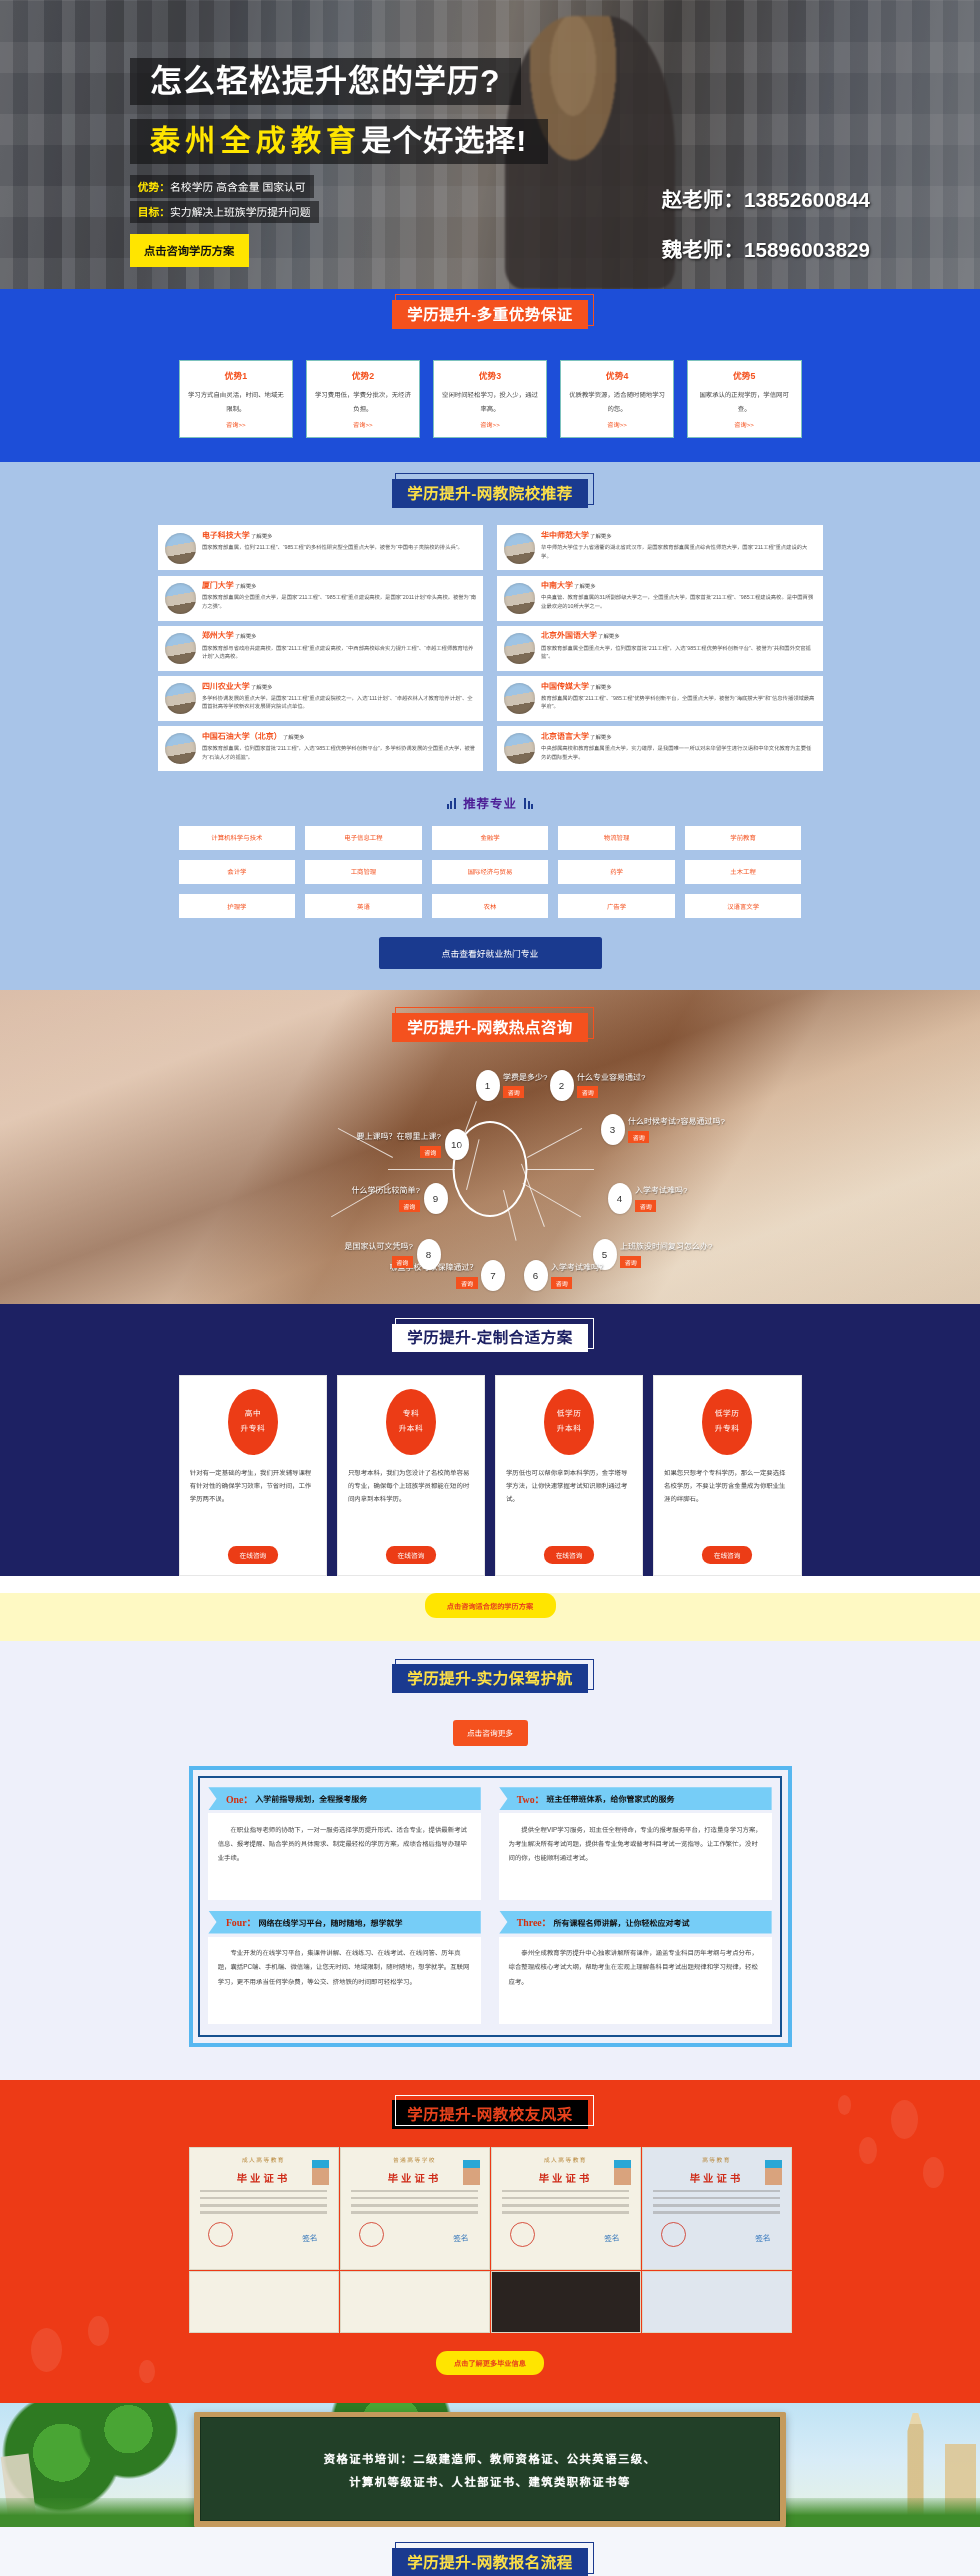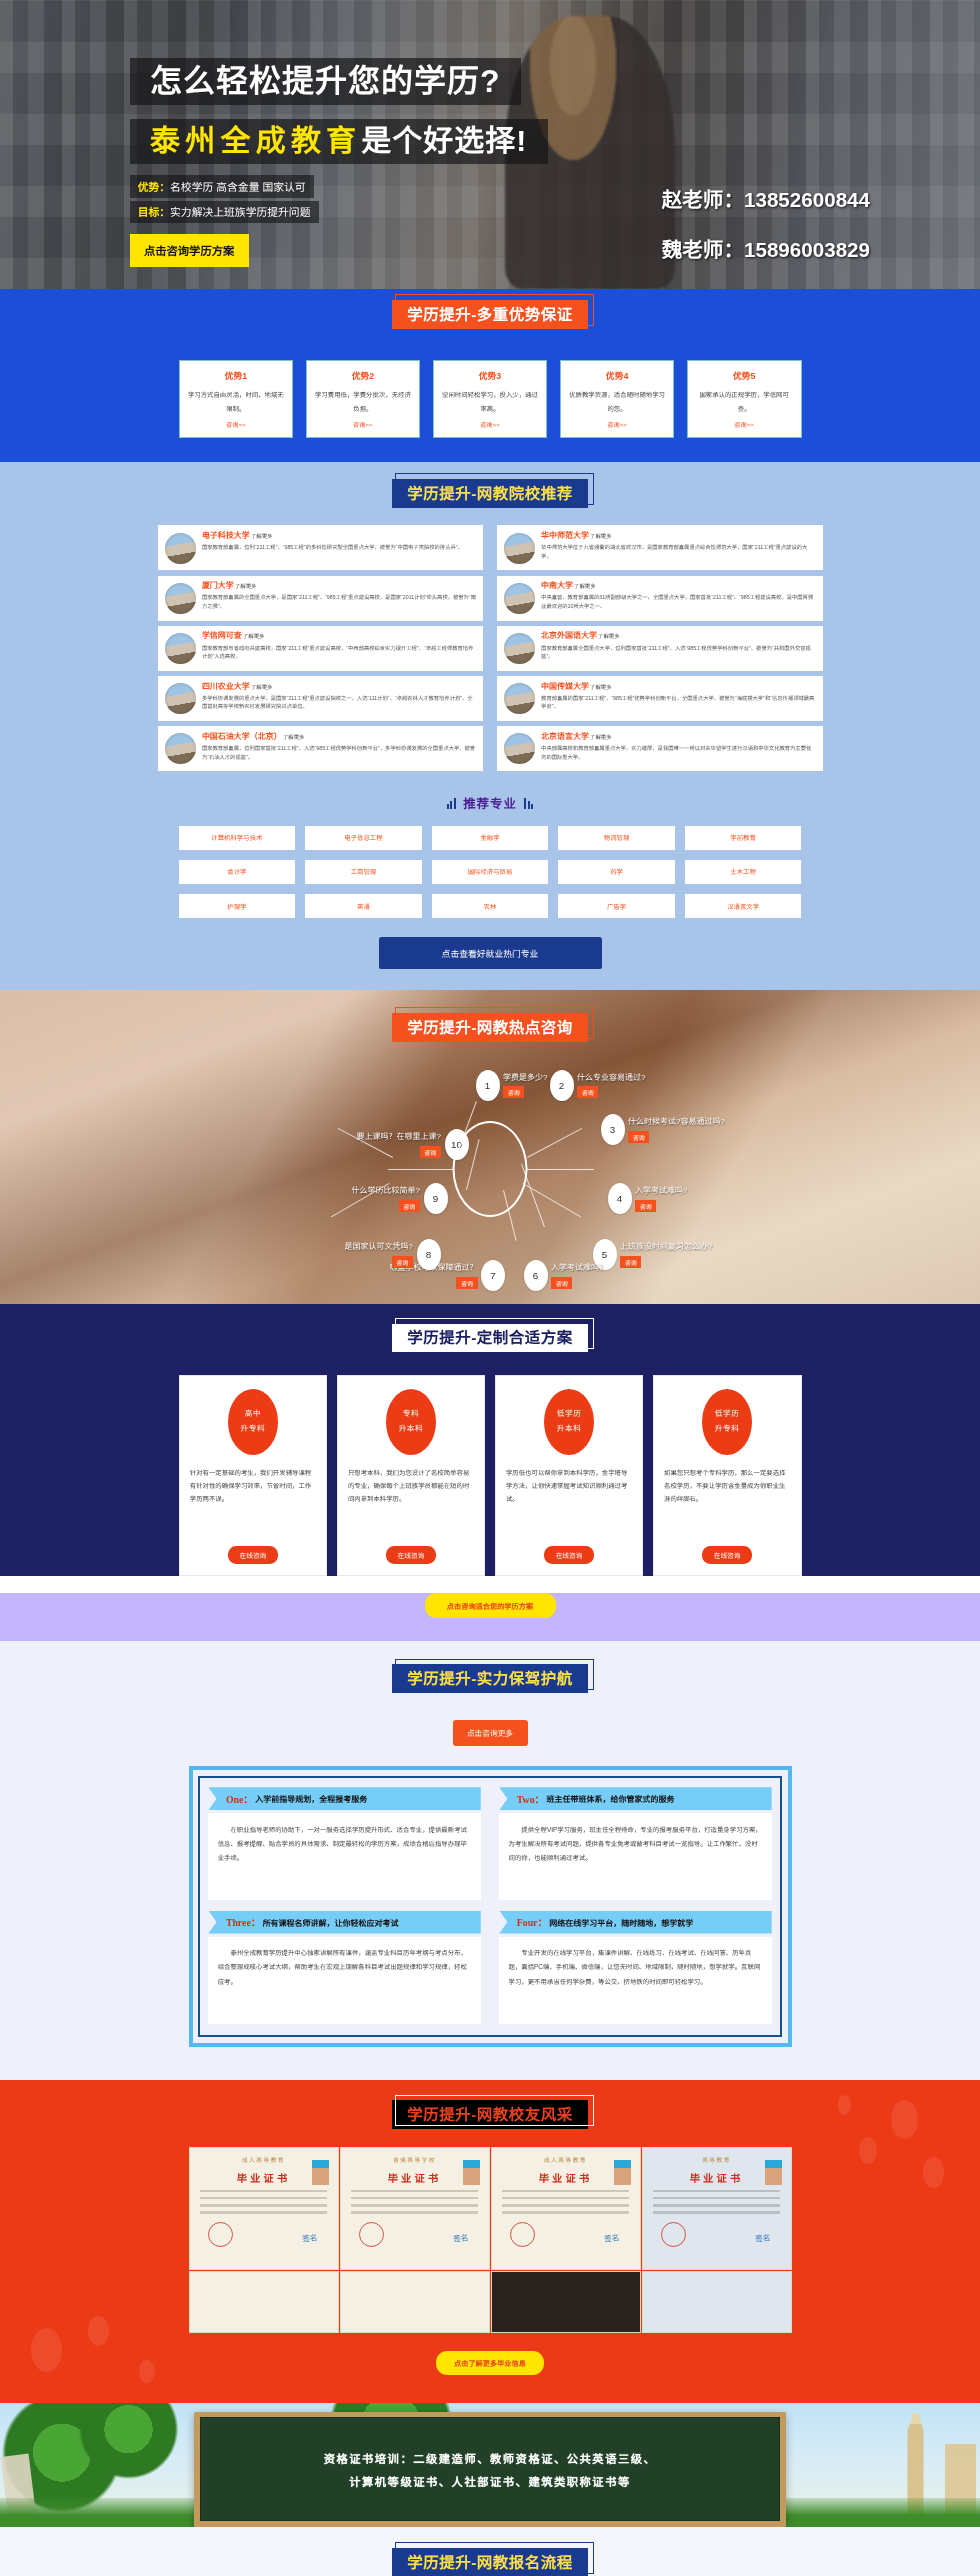--- a/index.html
+++ b/index.html
@@ -99,21 +99,21 @@
   .faq-line{position:absolute;background:rgba(255,255,255,.75);height:0.5px;transform-origin:0 0;z-index:1;}
 
   
   .sec-plan{background:#1d2163;padding:19.6px 0 0;position:relative;}
   .plan-grid{width:623px;margin:23px auto 0;display:flex;gap:9.3px;position:relative;z-index:3;}
   .plan-card{flex:1;background:#fff;padding:12.4px 10.3px 11.3px;display:flex;flex-direction:column;align-items:center;min-height:201px;border:0.5px solid #e7e7e7;}
   .plan-circle{width:50px;height:66px;border-radius:50%;background:#ec3c16;color:#fff;display:flex;flex-direction:column;
                align-items:center;justify-content:center;font-size:7.7px;line-height:1.9;letter-spacing:0.5px;}
   .plan-txt{color:#444;font-size:6.4px;line-height:2.0;margin-top:12.4px;flex:1;}
   .plan-cta{background:#ec3c16;color:#fff;border:none;border-radius:8.2px;font-size:6.7px;padding:4.1px 11.3px;margin-top:7.2px;cursor:pointer;}
-  .plan-white{background:#c4b5fd;padding:0 0 23px;}
+  .plan-white{background:#fef9c3;padding:0 0 23px;}
   .plan-btn{display:block;margin:16.5px auto 0;background:#ffe500;color:#e8421c;font-weight:bold;border:none;
             border-radius:11.3px;font-size:7.2px;padding:7.7px 0;width:131px;cursor:pointer;}
 
   
   .sec-esc{background:#eef0fa;padding:23px 0 33px;}
   .esc-more{display:block;margin:27px auto 0;background:#f4511e;color:#fff;border:none;border-radius:3.1px;
             font-size:7.7px;padding:7.2px 0;width:75px;cursor:pointer;}
   .esc-frame{width:603px;margin:20.6px auto 0;border:4.6px solid #56b7f0;padding:5.7px;background:#eef0fa;}
   .esc-frame-in{border:2.6px solid #15508f;padding:9.3px 8.2px 11.3px;background:#eef0fa;}
   .esc-row{display:flex;gap:18.5px;}
@@ -243,21 +243,21 @@
         <div class="uni-card">
           <div class="uni-logo"></div>
           <div class="uni-body">
             <div><span class="uni-name">厦门大学</span><span class="uni-more">了解更多</span></div>
             <div class="uni-desc">国家教育部直属的全国重点大学，是国家“211工程”、“985工程”重点建设高校，是国家“2011计划”牵头高校。被誉为“南方之强”。</div>
           </div>
         </div>
         <div class="uni-card">
           <div class="uni-logo"></div>
           <div class="uni-body">
-            <div><span class="uni-name">学信网可查</span><span class="uni-more">了解更多</span></div>
+            <div><span class="uni-name">郑州大学</span><span class="uni-more">了解更多</span></div>
             <div class="uni-desc">国家教育部与省政府共建高校，国家“211工程”重点建设高校，“中西部高校综合实力提升工程”、“卓越工程师教育培养计划”入选高校。</div>
           </div>
         </div>
         <div class="uni-card">
           <div class="uni-logo"></div>
           <div class="uni-body">
             <div><span class="uni-name">四川农业大学</span><span class="uni-more">了解更多</span></div>
             <div class="uni-desc">多学科协调发展的重点大学，是国家“211工程”重点建设院校之一，入选“111计划“、“卓越农林人才教育培养计划”、全国首批高等学校新农村发展研究院试点单位。</div>
           </div>
         </div>
@@ -504,31 +504,31 @@
             <div class="esc-head r">
               <em>Two：</em>
                 <span>班主任带班体系，给你管家式的服务</span>
             </div>
             <div class="esc-body">提供全程VIP学习服务，班主任全程待命，专业的报考服务平台，打造量身学习方案，为考生解决所有考试问题，提供各专业免考或替考科目考试一览指导。让工作繁忙，没时间的你，也能顺利通过考试。</div>
           </div>
         </div>
         <div class="esc-row" style="margin-top:10.3px;">
           <div class="esc-col">
             <div class="esc-head r">
+              <em>Four：</em>
+                <span>网络在线学习平台，随时随地，想学就学</span>
+            </div>
+            <div class="esc-body">专业开发的在线学习平台，集课件讲解、在线练习、在线考试、在线问答、历年真题，囊括PC端、手机端、微信端，让您无时间、地域限制，随时随地，想学就学。互联网学习，更不用承当任何学杂费，等公交、挤地铁的时间即可轻松学习。</div>
+          </div>
+          <div class="esc-col">
+            <div class="esc-head r">
               <em>Three：</em>
                 <span>所有课程名师讲解，让你轻松应对考试</span>
             </div>
             <div class="esc-body">泰州全成教育学历提升中心独家讲解所有课件，涵盖专业科目历年考纲与考点分布，综合整理成核心考试大纲，帮助考生在宏观上理解各科目考试出题规律和学习规律，轻松应考。</div>
-          </div>
-          <div class="esc-col">
-            <div class="esc-head r">
-              <em>Four：</em>
-                <span>网络在线学习平台，随时随地，想学就学</span>
-            </div>
-            <div class="esc-body">专业开发的在线学习平台，集课件讲解、在线练习、在线考试、在线问答、历年真题，囊括PC端、手机端、微信端，让您无时间、地域限制，随时随地，想学就学。互联网学习，更不用承当任何学杂费，等公交、挤地铁的时间即可轻松学习。</div>
           </div>
         </div>
       </div>
     </div>
   </section>
 
   <section class="sec-alum">
     <div class="bub" style="right:62px;top:20.6px;width:27px;height:39px;"></div>
     <div class="bub" style="right:103px;top:57px;width:18.5px;height:27px;"></div>
     <div class="bub" style="right:36px;top:77px;width:20.6px;height:31px;"></div>

